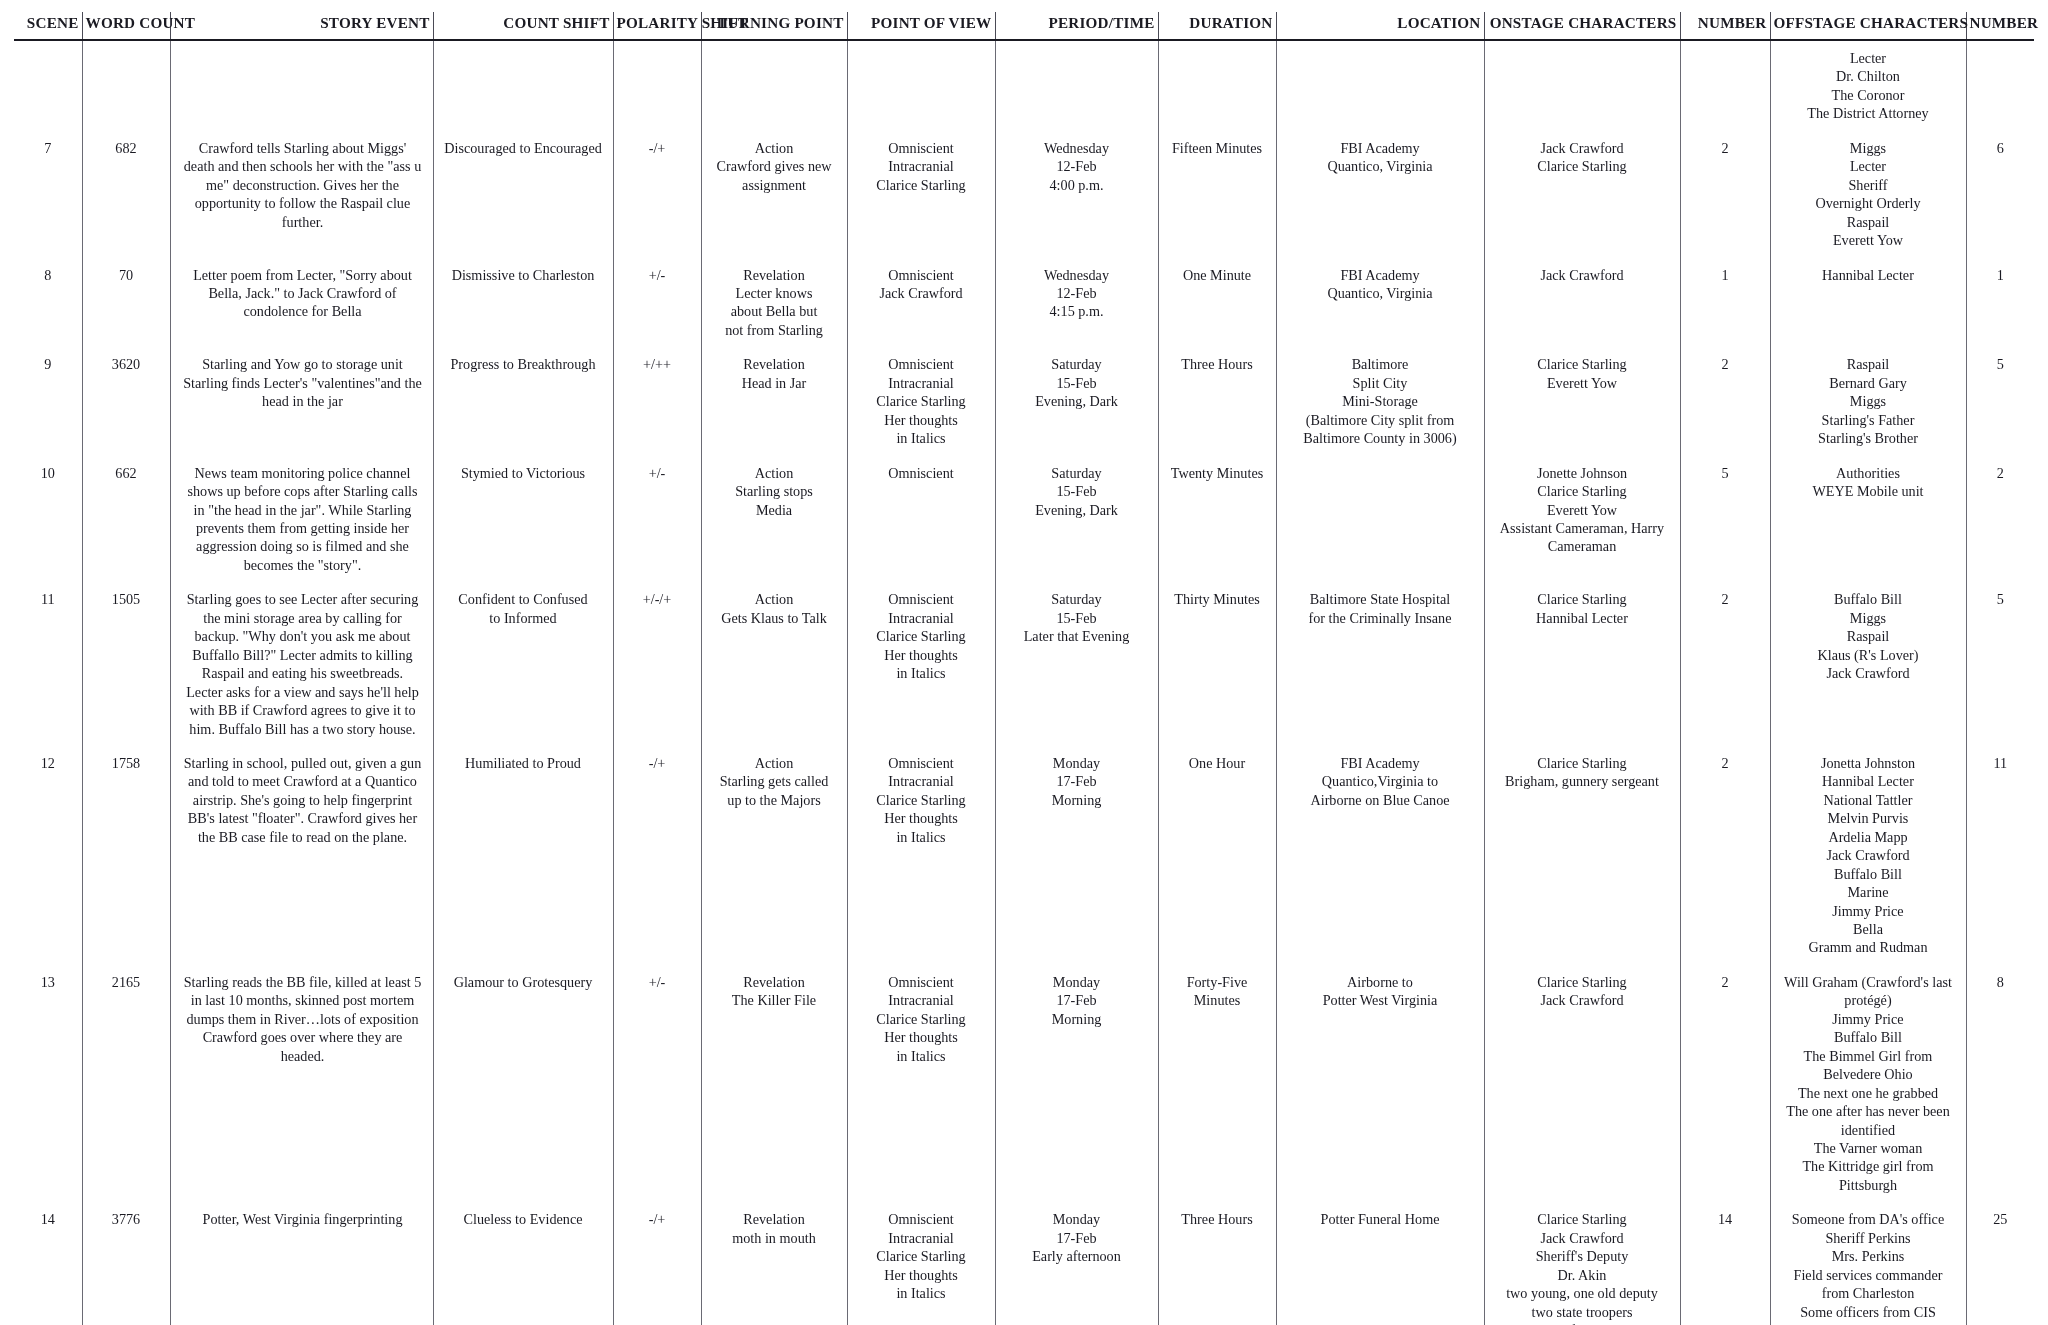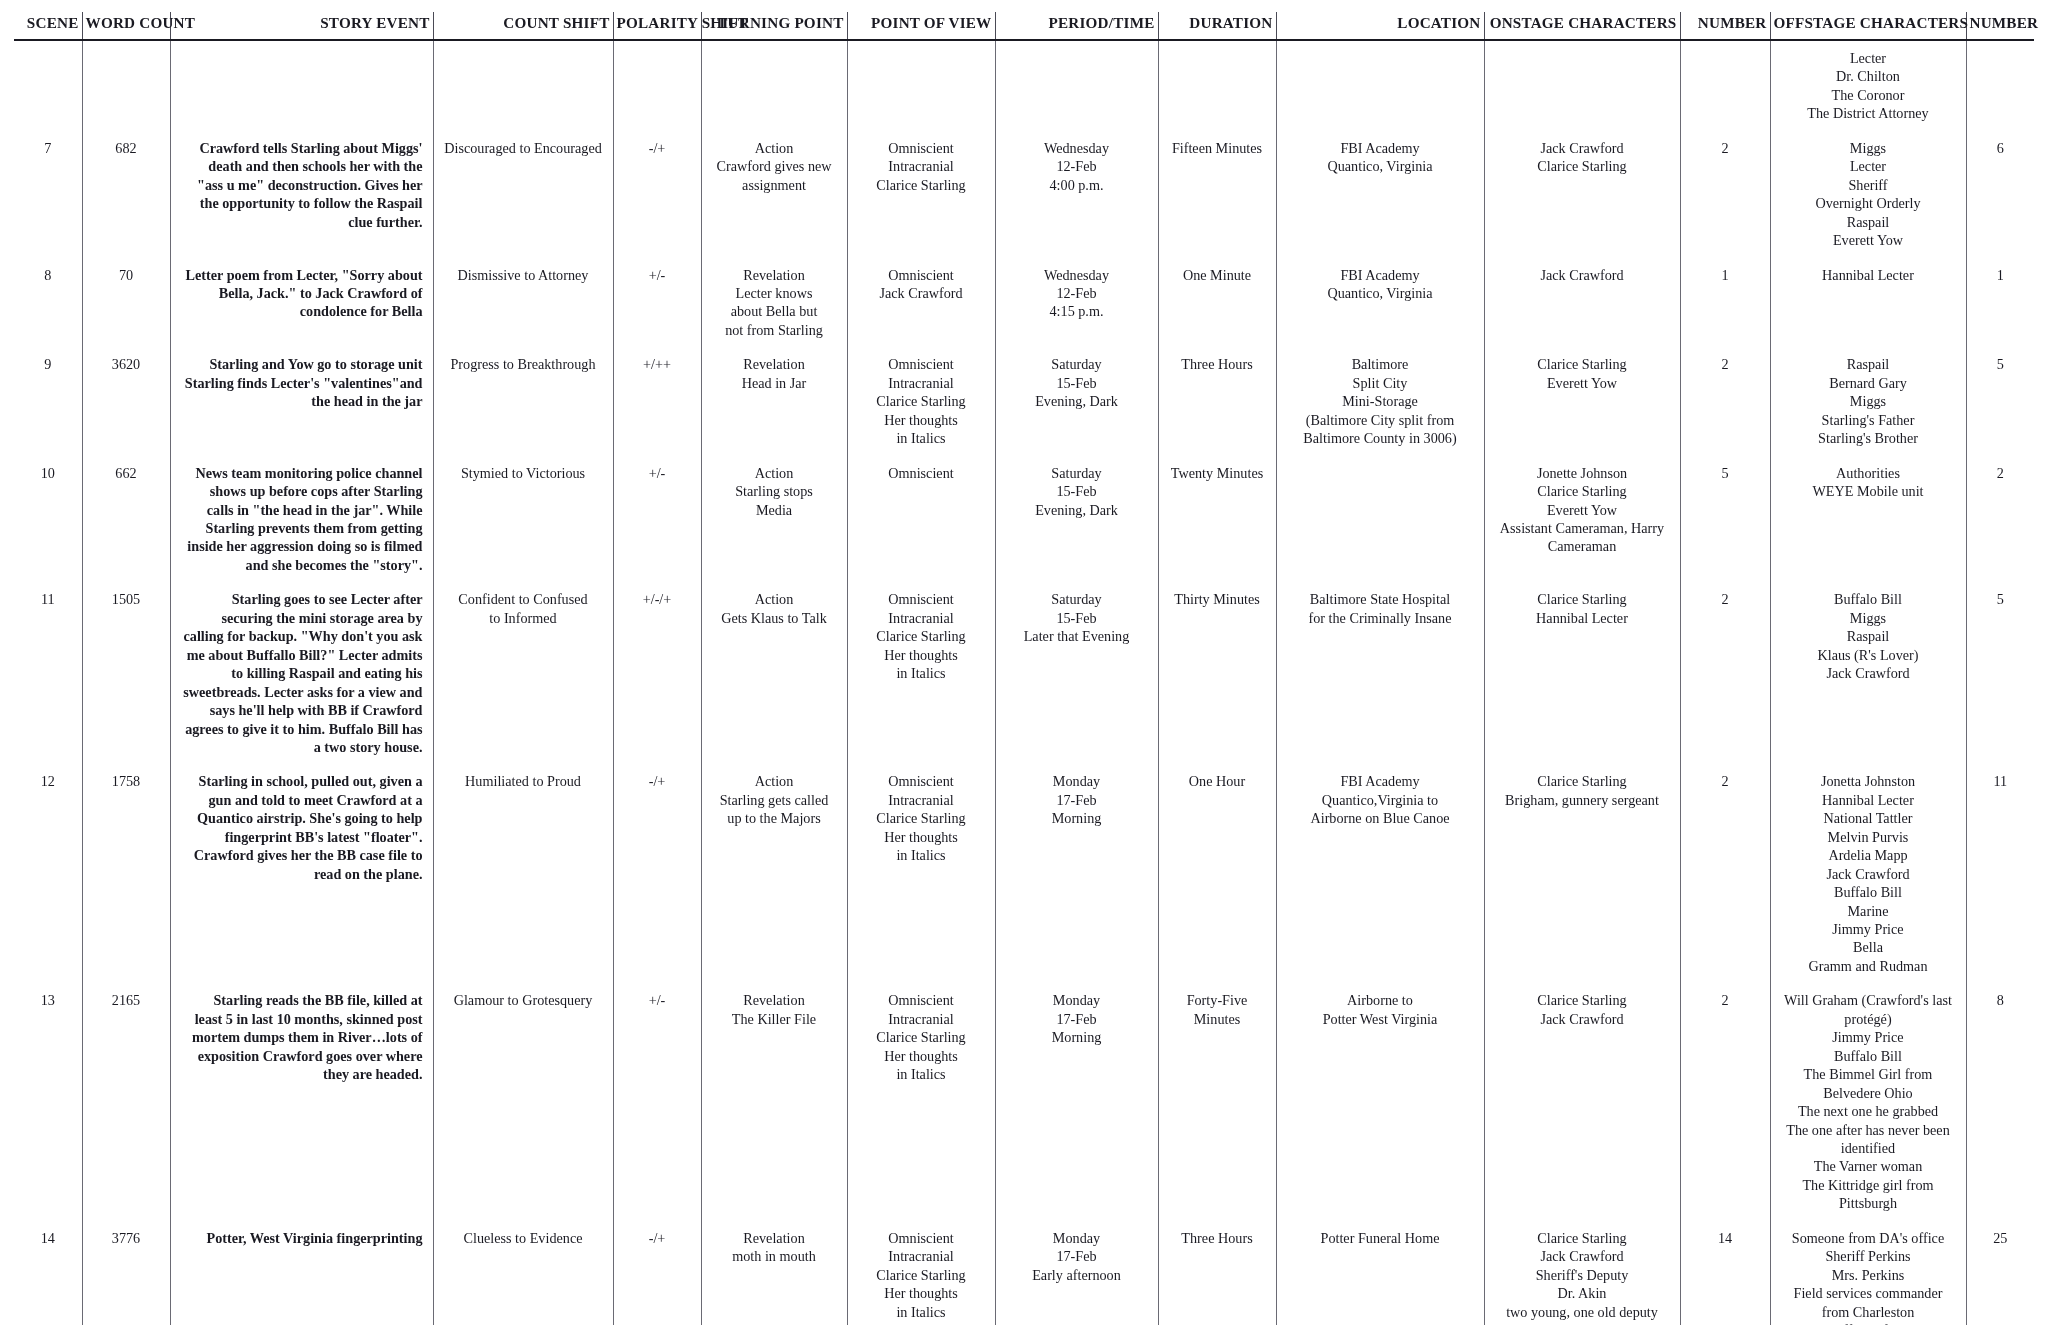--- a/index.html
+++ b/index.html
@@ -70,21 +70,21 @@
   col.w-period   { width: 163px; }
   col.w-duration { width: 118px; }
   col.w-location { width: 208px; }
   col.w-onstage  { width: 196px; }
   col.w-num1     { width: 90px; }
   col.w-offstage 	{ width: 196px; }
   col.w-num2     { width: 68px; }
 
   .stack { display: block; }
   .stack span { display: block; }
-  .evt { display: block; text-align: right; font-weight: bold; }
+  .evt { display: block; text-align: center; }
   
   .orphan .cell { padding-top: 8px; }
 </style>
 </head>
 <body>
 
 <div id="sheet">
   <table class="grid">
     <colgroup>
       <col class="w-scene">
@@ -262,21 +262,21 @@
           <td>
             <div class="cell c-num stack">
               <span>70</span>
             </div>
           </td>
           <td>
             <div class="cell c-left evt">Letter poem from Lecter, "Sorry about Bella, Jack." to Jack Crawford of condolence for Bella</div>
           </td>
           <td>
             <div class="cell c-center stack">
-              <span>Dismissive to Attorney</span>
+              <span>Dismissive to Charleston</span>
             </div>
           </td>
           <td>
             <div class="cell c-center stack">
               <span>+/-</span>
             </div>
           </td>
           <td>
             <div class="cell c-center stack">
               <span>Revelation</span>

